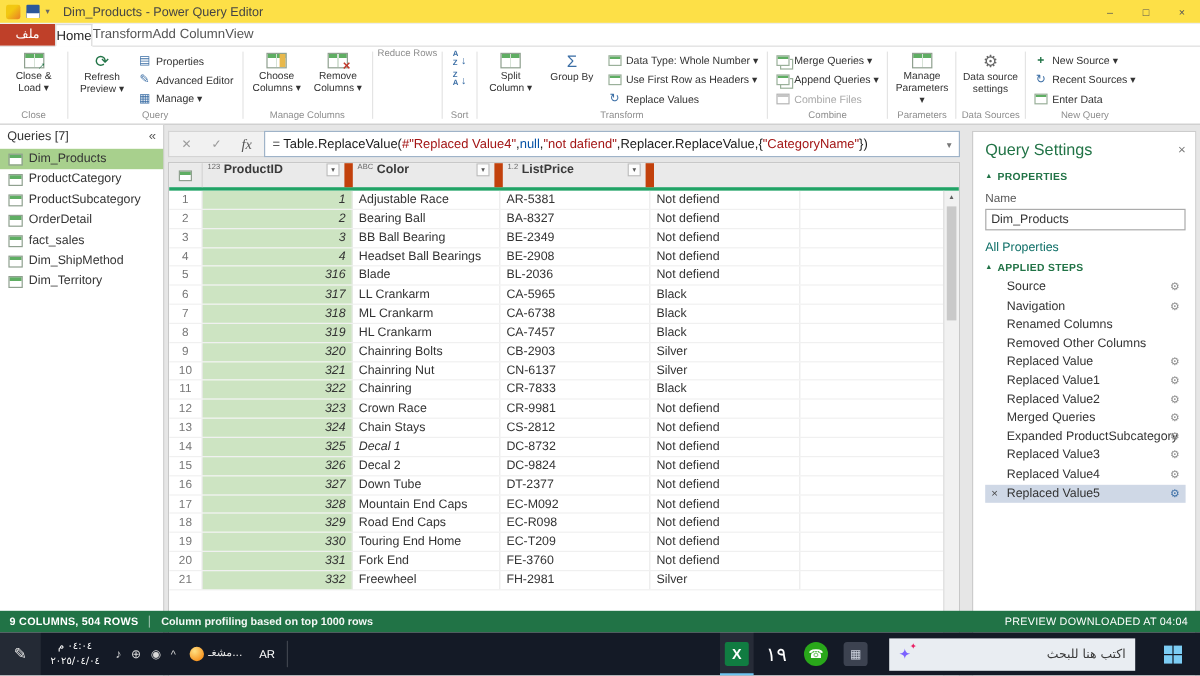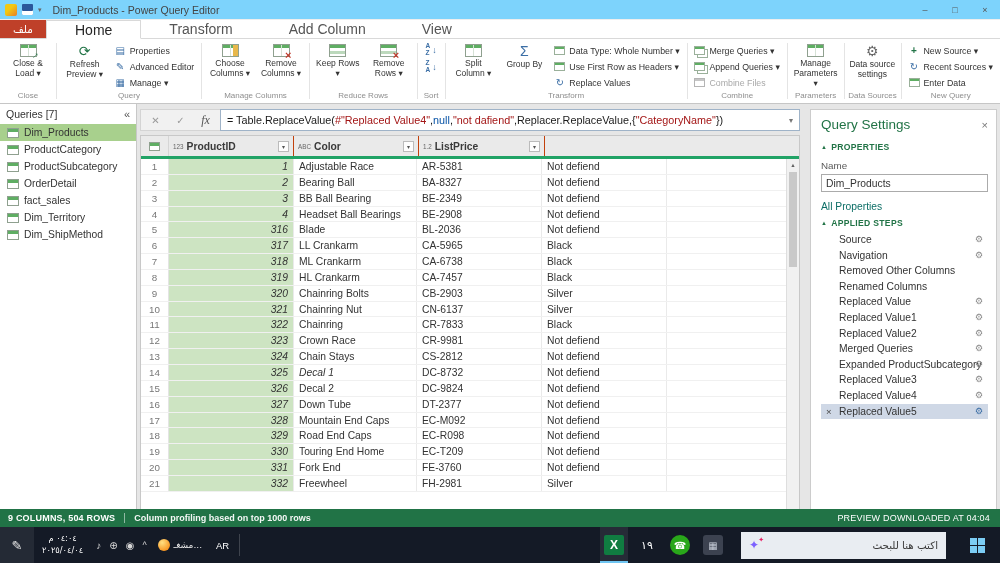--- a/index.html
+++ b/index.html
@@ -2,33 +2,33 @@
 <html><head>
 <meta charset="utf-8">
 <style>
 *{margin:0;padding:0;box-sizing:border-box}
 html,body{width:1000px;height:563px;overflow:hidden}
 body{font-family:"Liberation Sans","DejaVu Sans",sans-serif;font-size:11px;color:#333;background:#e6e6e6}
 .ar{font-family:"DejaVu Sans",sans-serif}
 .screen{position:relative;width:1000px;height:563px;background:#e6e6e6}
 
 
-.titlebar{position:absolute;top:0;left:0;right:0;height:20px;background:#7dd3fc;display:flex;align-items:center;border-bottom:1px solid #eee}
+.titlebar{position:absolute;top:0;left:0;right:0;height:20px;background:#fde047;display:flex;align-items:center;border-bottom:1px solid #eee}
 .tb-left{display:flex;align-items:center;gap:5px;padding-left:5px}
 .appico{width:12px;height:12px;border-radius:2px;background:linear-gradient(135deg,#f2c811 40%,#e97d26)}
 .saveico{width:11px;height:11px;border-radius:1px;background:#2b579a;box-shadow:inset 0 -4px 0 #fff,inset 0 -5px 0 #2b579a}
 .qat-chev{font-size:7px;color:#666}
 .tb-title{font-size:10.5px;color:#444;margin-left:6px}
 .tb-right{margin-left:auto;display:flex}
 .winbtn{width:30px;height:19px;display:flex;align-items:center;justify-content:center;font-size:9px;color:#555}
 
 
 .tabsrow{position:absolute;top:20px;left:0;right:0;height:19px;background:#fff;border-bottom:1px solid #d9d9d9;display:flex;align-items:stretch}
 .filetab{width:46px;background:#bf4029;color:#fff;font-size:10.5px;display:flex;align-items:center;justify-content:center}
-.rtab{padding:0 28px;display:flex;align-items:center;font-size:14px;color:#555}
+.rtab{padding:0 0;display:flex;align-items:center;font-size:11px;color:#555}
 .rtab.active{background:#fff;border:1px solid #d9d9d9;border-bottom:1px solid #fff;margin-bottom:-1px;color:#262626}
 
 
 .ribbon{position:absolute;top:39px;left:0;right:0;height:65px;background:#fff;border-bottom:1px solid #c6c6c6;display:flex;overflow:hidden}
 .rgroup{display:flex;flex-direction:column}
 .rbody{flex:1;display:flex;align-items:flex-start;padding:3px 3px 0;gap:1px}
 .rlabel{height:13px;font-size:8px;color:#8e8e8e;text-align:center;line-height:12px;white-space:nowrap;padding:0 4px}
 .rsep{width:1px;background:#e4e4e4;margin:4px 0}
 .bigbtn{width:50px;display:flex;flex-direction:column;align-items:center;gap:2px;padding:2px 1px;cursor:default}
 .bigbtn .blabel{font-size:8.5px;line-height:1.15;text-align:center;color:#333;white-space:pre-line}
@@ -67,21 +67,21 @@
 .f-ic{width:25px;text-align:center;color:#9a9a9a;font-size:10px}
 .f-ic.fx{font-family:"Liberation Serif",serif;font-style:italic;color:#555;font-size:12px}
 .f-input{flex:1;background:#fff;border:1px solid #9fb3c8;display:flex;align-items:center;padding:0 6px;font-size:10.8px;white-space:nowrap;overflow:hidden}
 .f-chev{margin-left:auto;color:#777;font-size:8px;padding-left:6px}
 .seg-plain{color:#1a1a1a}.seg-string{color:#a31515}.seg-keyword{color:#0451a5}
 
 .grid{position:absolute;top:31px;left:3px;right:3px;bottom:3px;background:#fff;border:1px solid #c8c8c8}
 .ghead{display:flex;height:20px;background:#eaeaea}
 .gcorner{width:28px;display:flex;align-items:center;justify-content:center;border-right:1px solid #d5d5d5}
 .gcorner .qico{width:11px;height:9px}
-.hcell{display:flex;align-items:center;gap:3px;padding:0 4px;border-right:1px solid #c2410c;font-size:10.3px;font-weight:bold;color:#3a3a3a;white-space:nowrap;overflow:hidden}
+.hcell{display:flex;align-items:flex-start;gap:3px;padding:0 4px;border-right:7px solid #c2410c;font-size:10.3px;font-weight:bold;color:#3a3a3a;white-space:nowrap;overflow:hidden}
 .tico{font-size:6.3px;color:#666;font-weight:normal;flex:none}
 .fbtn{margin-left:auto;width:11px;height:11px;border:1px solid #bbb;background:#fdfdfd;font-size:6px;color:#555;display:flex;align-items:center;justify-content:center;flex:none}
 .qualbar{height:3px;background:#21a366}
 .gbody{position:absolute;top:23px;left:0;right:13px;bottom:15px;overflow:hidden;background:#fff}
 .grow{display:flex;height:15.85px;border-bottom:1px solid #f0f0f0}
 .rn{width:28px;flex:none;text-align:center;color:#777;font-size:9.8px;line-height:15px;border-right:1px solid #e4e4e4}
 .gcell{padding:0 5px;font-size:10.3px;line-height:15px;border-right:1px solid #eaeaea;white-space:nowrap;overflow:hidden;flex:none}
 .gcell.idcol{background:#cde4c2;text-align:right;font-style:italic}
 .vscroll{position:absolute;top:23px;right:0;bottom:15px;width:13px;background:#f1f1f1;border-left:1px solid #dedede}
 .vs-arrow{height:12px;display:flex;align-items:center;justify-content:center;font-size:5.5px;color:#606060}
@@ -125,21 +125,21 @@
 .tray .ch{font-size:9px}
 .rundot{width:12px;height:12px;border-radius:50%;background:radial-gradient(circle at 35% 30%,#ffe082,#f57c00);flex:none;margin-left:6px}
 .runlabel{color:#e8e8e8;font-size:9px;padding:0 4px}
 .lang{color:#fff;font-size:9.5px;padding:0 10px}
 .tk-div{width:1px;height:22px;background:rgba(255,255,255,.18)}
 .tk-spacer{flex:1}
 .apps{display:flex;align-items:center;gap:5px;padding:0 6px}
 .app{width:28px;height:36px;display:flex;align-items:center;justify-content:center;position:relative}
 .app.active{background:rgba(255,255,255,.08);box-shadow:inset 0 -2px 0 #6fc5f2}
 .excel-ico{width:20px;height:20px;background:#107c41;color:#fff;font-weight:bold;font-size:12px;border-radius:2px;display:flex;align-items:center;justify-content:center}
-.badge{color:#fff;font-size:11px;direction:rtl}
+.badge{color:#fff;font-size:16px;direction:rtl}
 .wa-ico{width:20px;height:20px;border-radius:50%;background:#29a71a;color:#fff;font-size:10px;display:flex;align-items:center;justify-content:center}
 .misc-ico{width:20px;height:20px;border-radius:3px;background:#3c4250;color:#cdd3de;font-size:10px;display:flex;align-items:center;justify-content:center}
 .search{width:205px;height:27px;background:#e9edf2;display:flex;align-items:center;padding:0 8px;gap:6px;margin:0 8px}
 .sparkle{font-size:12px;color:#7b61ff;position:relative;line-height:1}
 .sparkle::after{content:"✦";position:absolute;right:-5px;top:-3px;font-size:7px;color:#e91e63}
 .search .ph{margin-left:auto;color:#3a3a3a;font-size:10.3px;direction:rtl}
 .start{width:46px;height:36px;display:flex;align-items:center;justify-content:center}
 .winlogo{display:grid;grid-template-columns:7px 7px;grid-template-rows:7px 7px;gap:1px;transform:skewY(0deg)}
 .winlogo span{background:#7ccdf4}
 </style>
@@ -218,30 +218,20 @@
         <div class="bigbtn">
           <span class="mtbl red"></span>
           <span class="blabel">Remove Columns ▾</span>
         </div>
       </div>
       <div class="rlabel">Manage Columns</div>
     </div>
     <div class="rsep"></div>
 
     <div class="rgroup">
-      <div class="rbody">
-        <div class="bigbtn">
-          <span class="mtbl rows"></span>
-          <span class="blabel">Keep Rows ▾</span>
-        </div>
-        <div class="bigbtn">
-          <span class="mtbl rows red"></span>
-          <span class="blabel">Remove Rows ▾</span>
-        </div>
-      </div>
       <div class="rlabel">Reduce Rows</div>
     </div>
     <div class="rsep"></div>
 
     <div class="rgroup">
       <div class="rbody" style="flex-direction:column;gap:2px">
         <div class="sortbtn">
           <span class="az">
               <i style="font-style:normal">A</i>
               <i style="font-style:normal">Z</i>
@@ -376,25 +366,25 @@
           <div class="q-item">
             <span class="qico"></span>
             <span>OrderDetail</span>
           </div>
           <div class="q-item">
             <span class="qico"></span>
             <span>fact_sales</span>
           </div>
           <div class="q-item">
             <span class="qico"></span>
+            <span>Dim_ShipMethod</span>
+          </div>
+          <div class="q-item">
+            <span class="qico"></span>
             <span>Dim_Territory</span>
-          </div>
-          <div class="q-item">
-            <span class="qico"></span>
-            <span>Dim_ShipMethod</span>
           </div>
         </div>
     </div>
 
     <div class="content">
       <div class="formula-row">
         <div class="f-icons">
           <span class="f-ic">✕</span>
           <span class="f-ic">✓</span>
           <span class="f-ic fx">fx</span>
@@ -625,22 +615,22 @@
         <div class="nlabel">Name</div>
         <input class="ninput" value="Dim_Products" style="">
         <div class="allprops">All Properties</div>
         <div class="sec-h">
           <span class="tri">▲</span>
           <span>APPLIED STEPS</span>
         </div>
         <div class="steps" id="steps-list">
             <div class="step"><span>Source</span><span class="gear">⚙</span></div>
             <div class="step"><span>Navigation</span><span class="gear">⚙</span></div>
+            <div class="step"><span>Renamed Columns</span></div>
             <div class="step"><span>Removed Other Columns</span></div>
-            <div class="step"><span>Renamed Columns</span></div>
             <div class="step"><span>Replaced Value</span><span class="gear">⚙</span></div>
             <div class="step"><span>Replaced Value1</span><span class="gear">⚙</span></div>
             <div class="step"><span>Replaced Value2</span><span class="gear">⚙</span></div>
             <div class="step"><span>Merged Queries</span><span class="gear">⚙</span></div>
             <div class="step"><span>Expanded ProductSubcategory</span><span class="gear">⚙</span></div>
             <div class="step"><span>Replaced Value3</span><span class="gear">⚙</span></div>
             <div class="step"><span>Replaced Value4</span><span class="gear">⚙</span></div>
             <div class="step sel"><span class="del">×</span><span>Replaced Value5</span><span class="gear">⚙</span></div>
           </div>
       </div>

